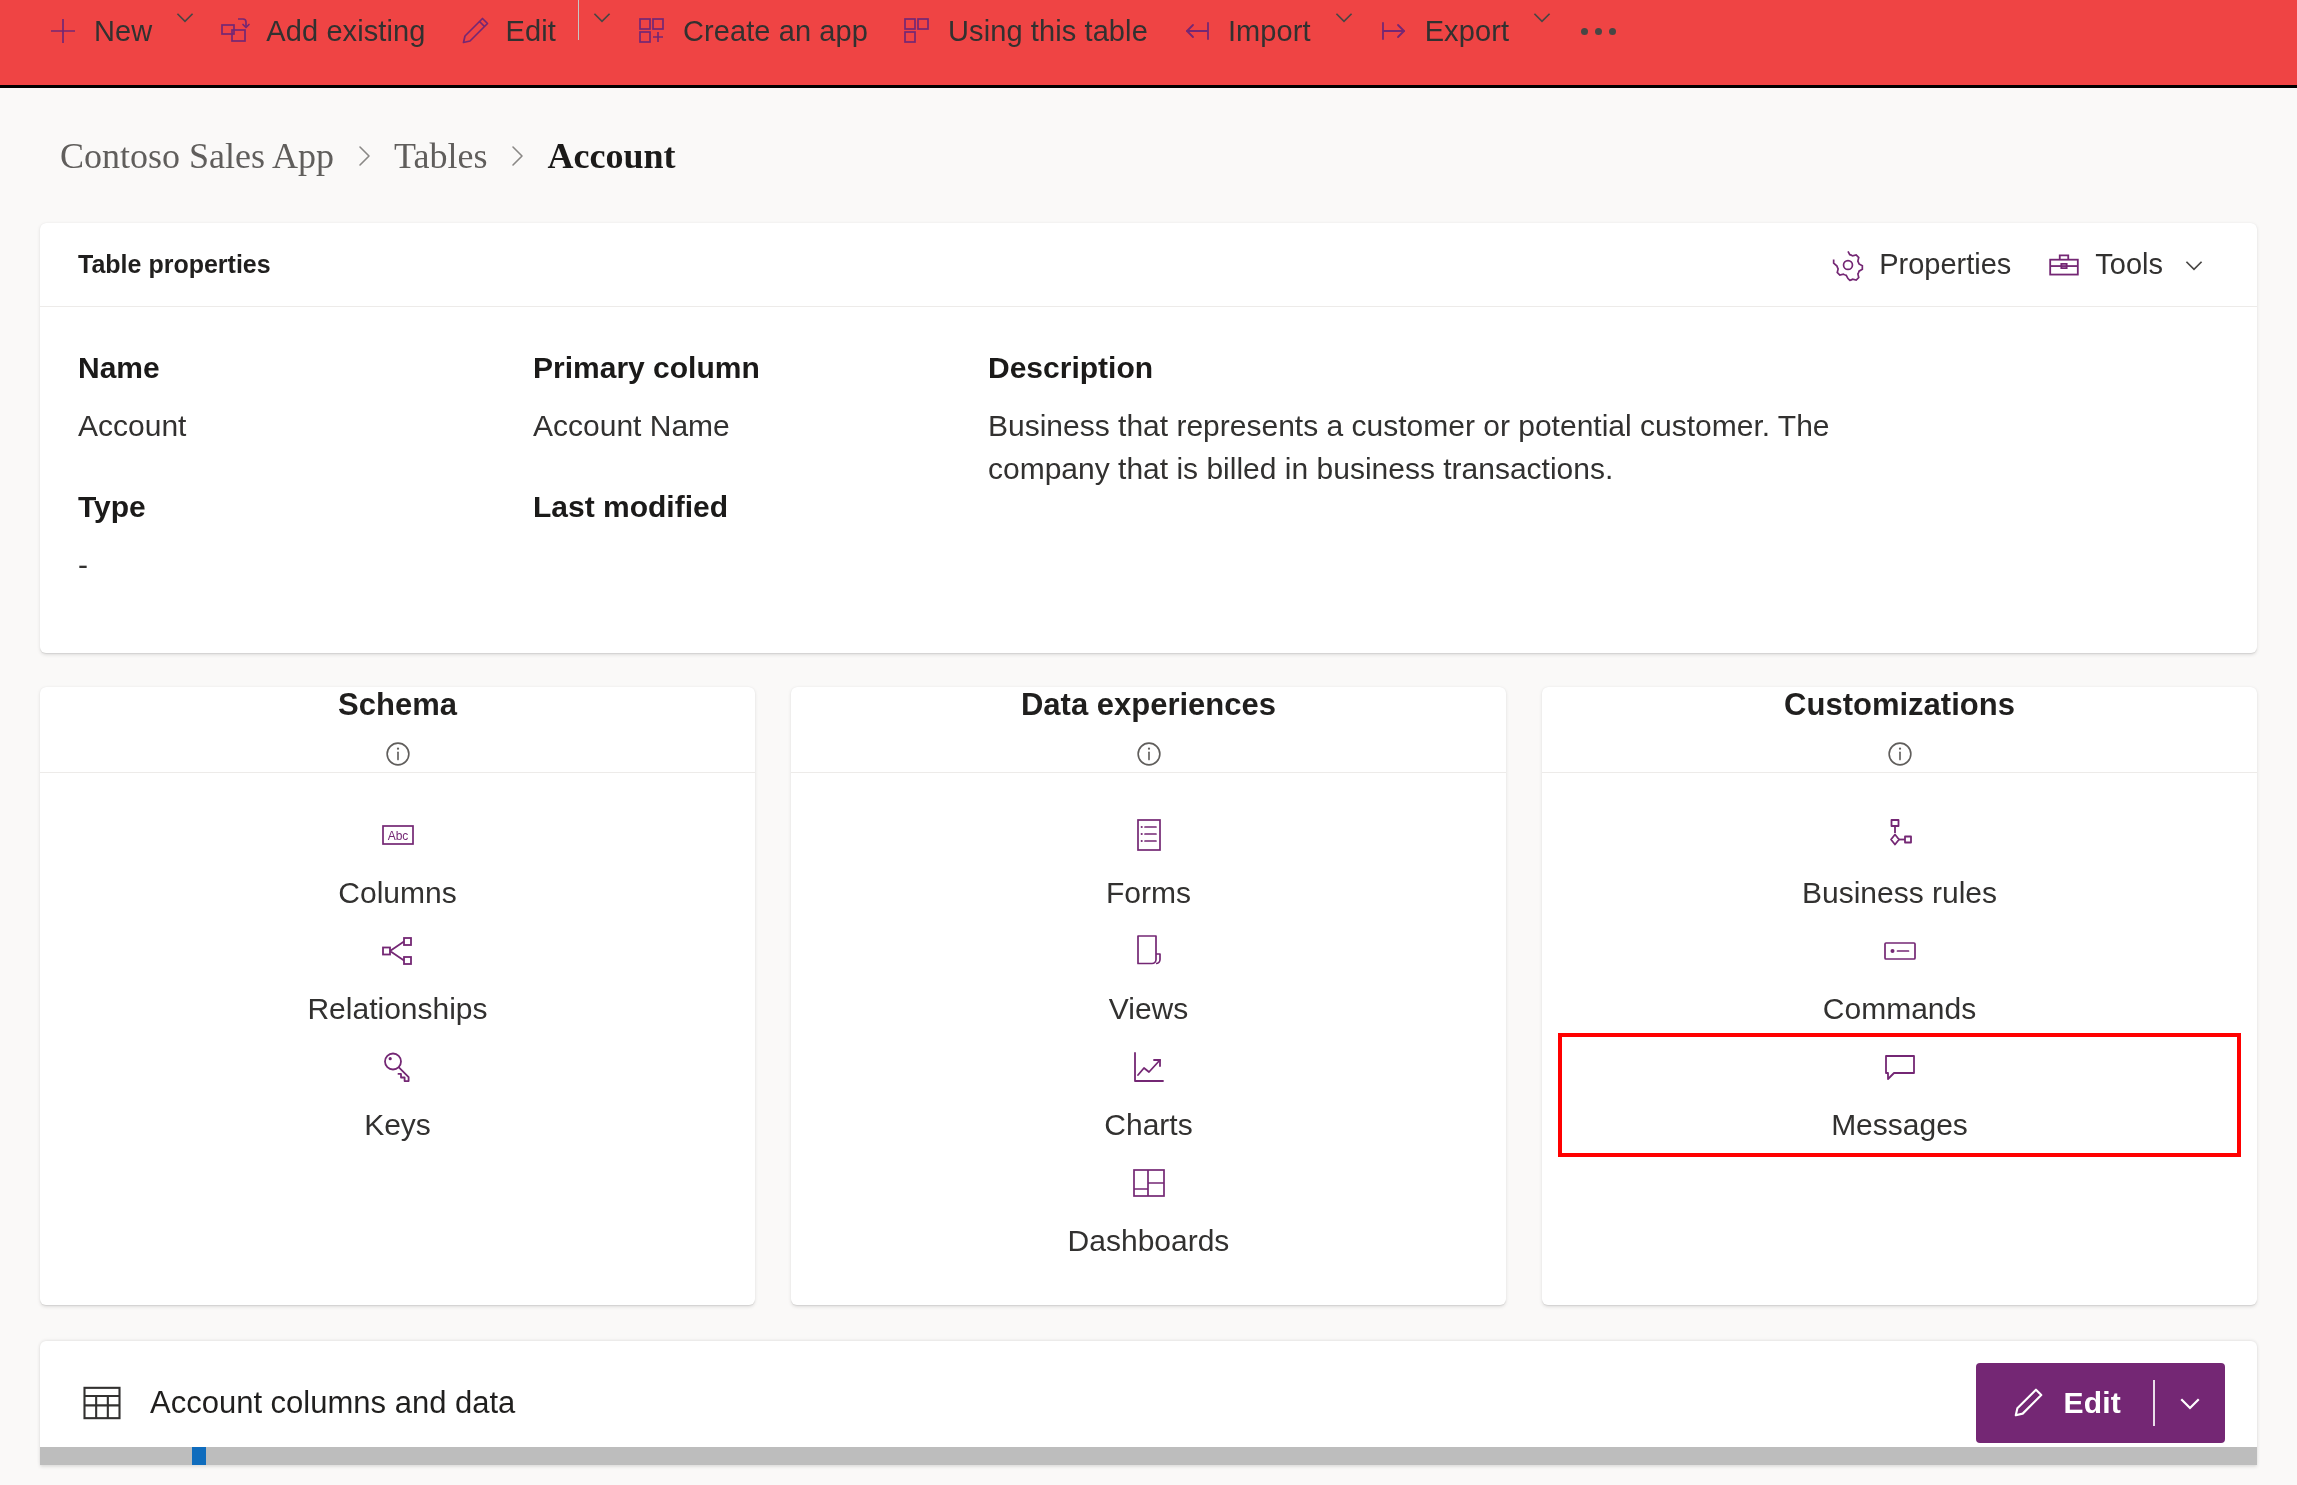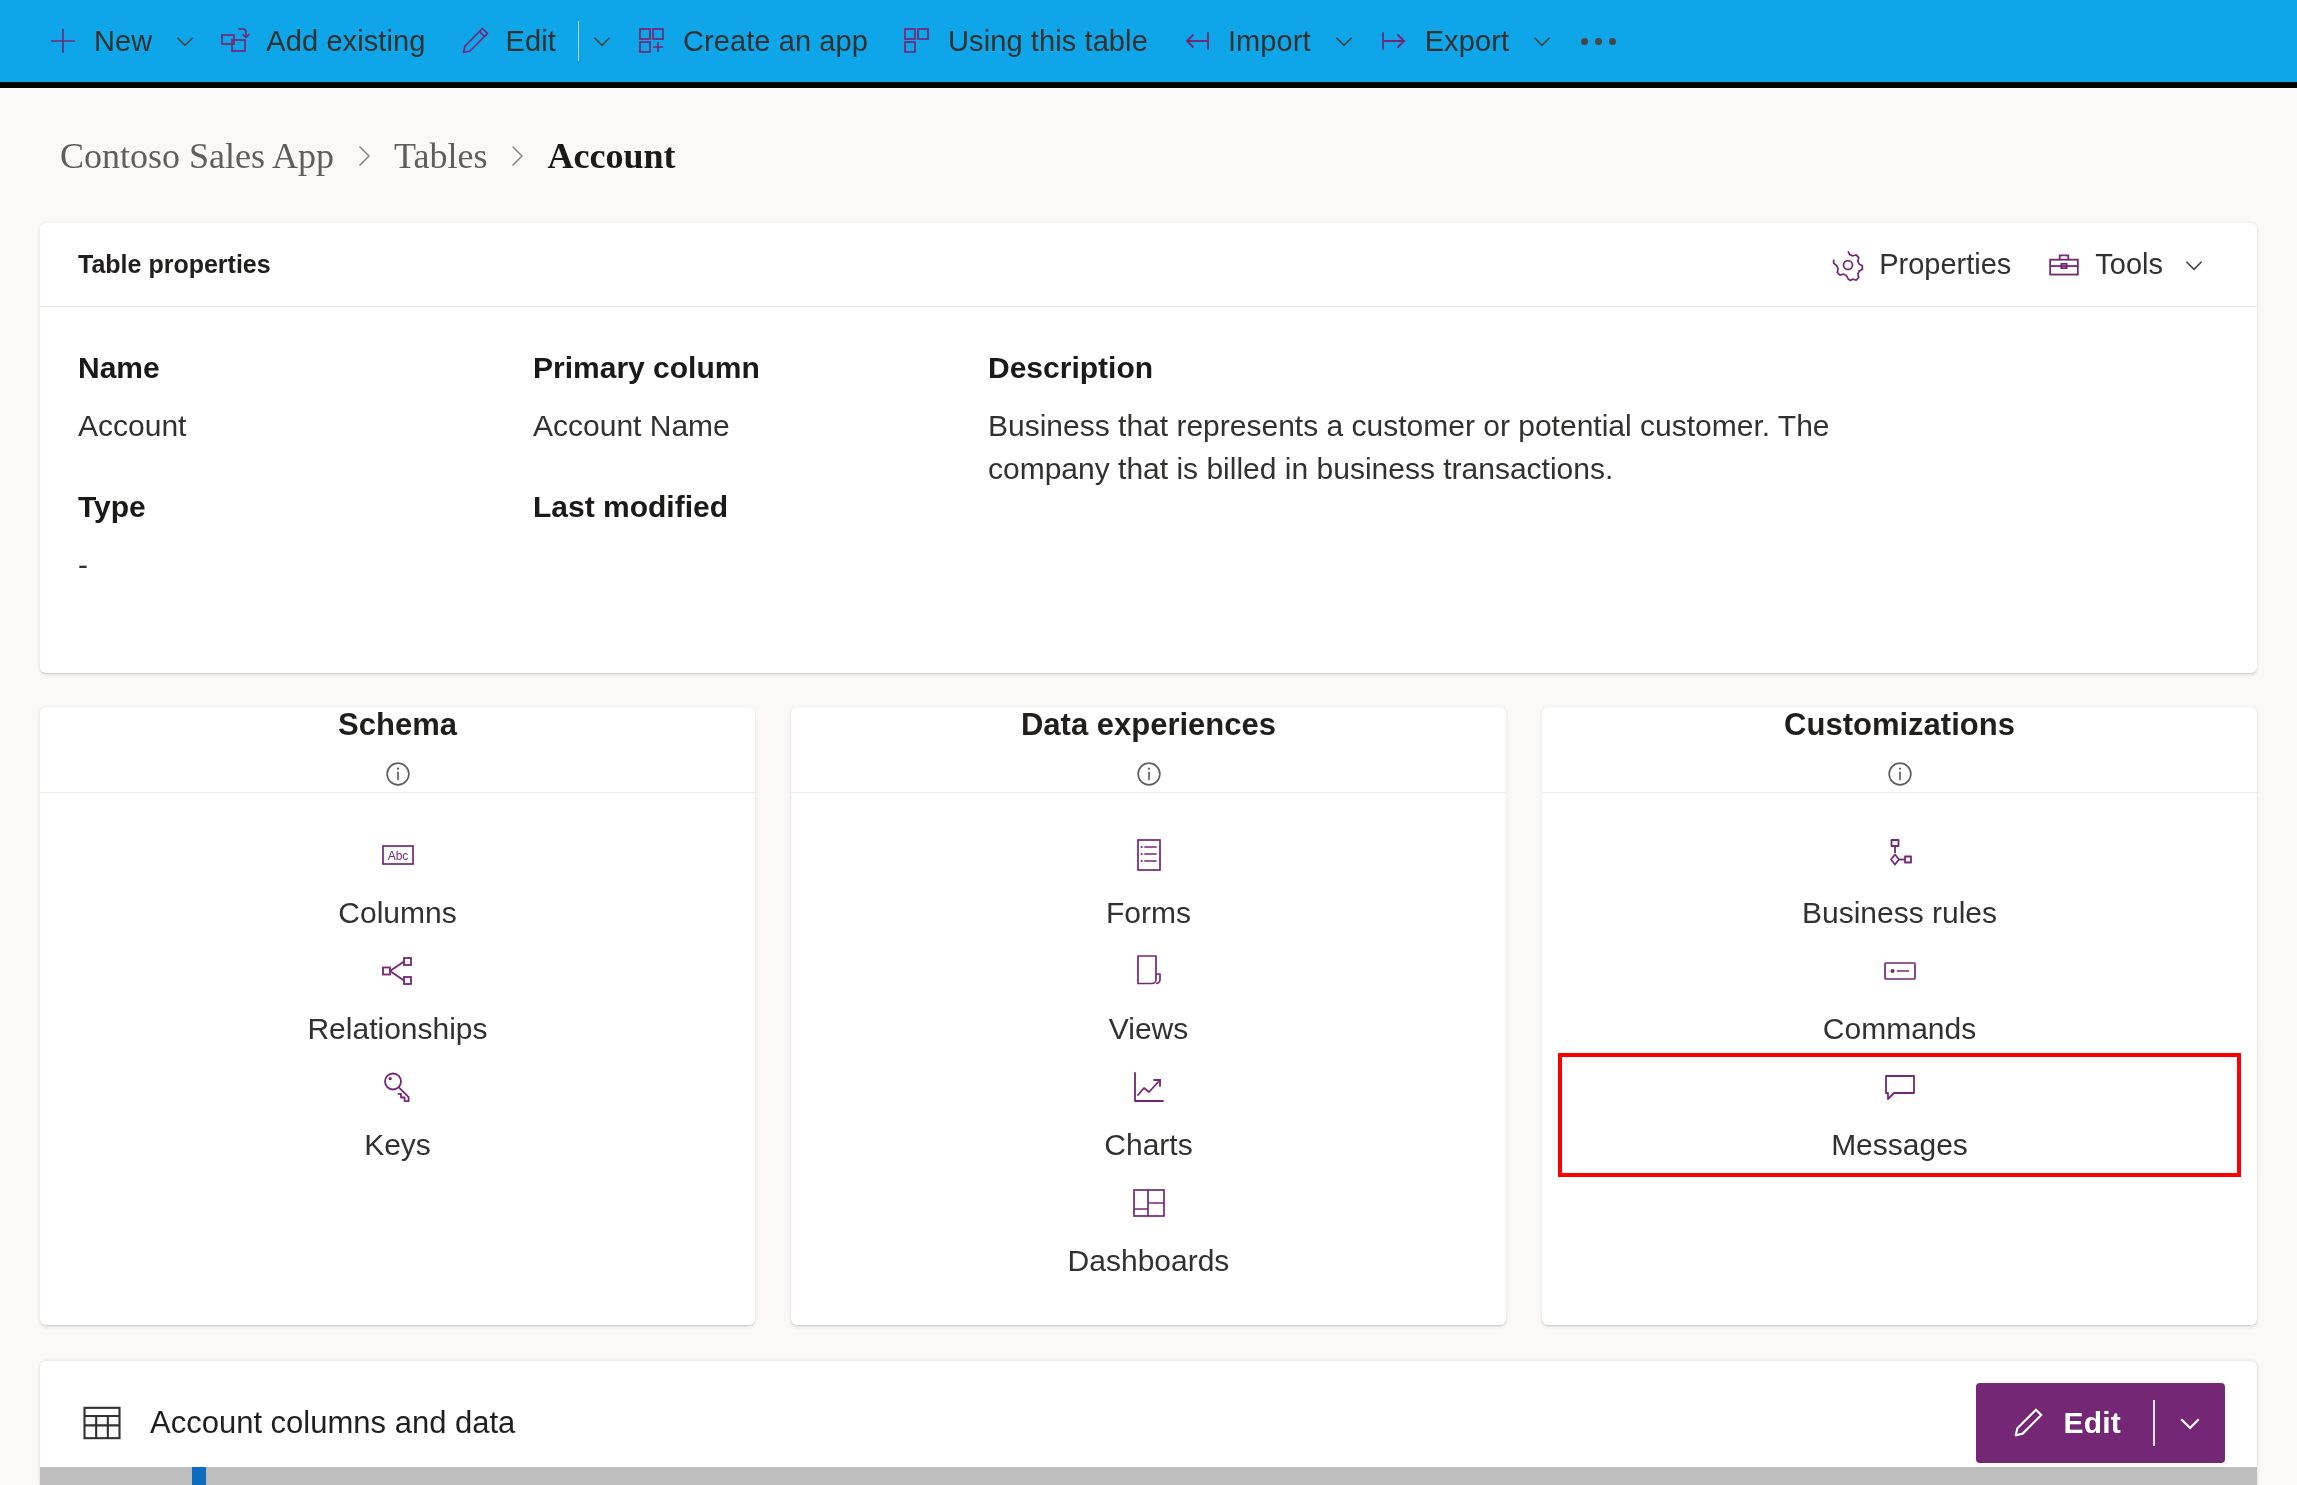--- a/index.html
+++ b/index.html
@@ -9,26 +9,25 @@
     width: 2297px; height: 1485px;
     background: #faf9f8;
     font-family: "Liberation Sans", sans-serif;
     color: #323130;
     overflow: hidden;
   }
 
   
   .commandbar {
     height: 88px;
-    background: #0ea5e9;
-    display: flex;
-    align-items: center;
+    background: #ef4444;
+    display: flex;
     padding-left: 30px;
     gap: 0px;
-    border-bottom: 6px solid #000000;
+    border-bottom: 3px solid #000000;
   }
   .cmd {
     display: flex;
     align-items: center;
     gap: 14px;
     height: 62px;
     padding: 0 16px;
     cursor: pointer;
     white-space: nowrap;
     border-radius: 2px;
@@ -120,21 +119,21 @@
     cursor: pointer; border-radius: 2px;
     white-space: nowrap;
   }
   .act .lbl { font-size: 29px; color: #323130; }
   .act .ico { width: 34px; height: 34px; color: #742774;
               display:inline-flex; align-items:center; justify-content:center; flex:none; }
 
   .props-grid {
     display: grid;
     grid-template-columns: 455px 455px 1fr;
-    padding: 44px 40px 52px 38px;
+    padding: 44px 40px 32px 38px;
     row-gap: 0;
   }
   .pfield-label {
     font-size: 30px; font-weight: bold; color: #1b1a19;
     padding-bottom: 20px;
   }
   .pfield-value {
     font-size: 30px; color: #323130;
     padding-bottom: 34px;
     line-height: 1.42;

